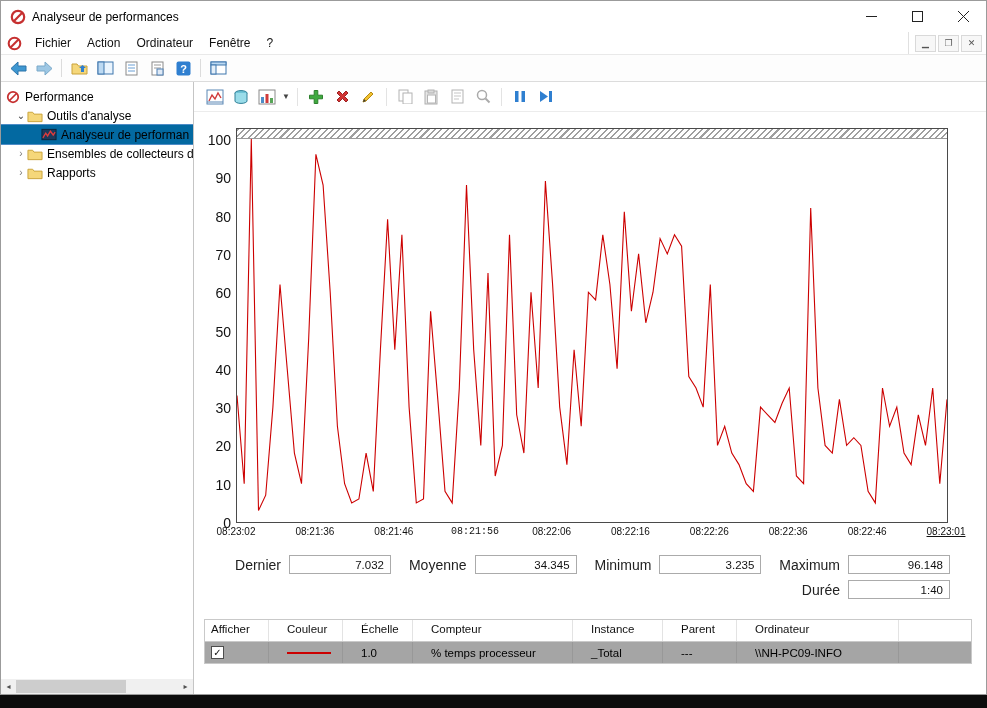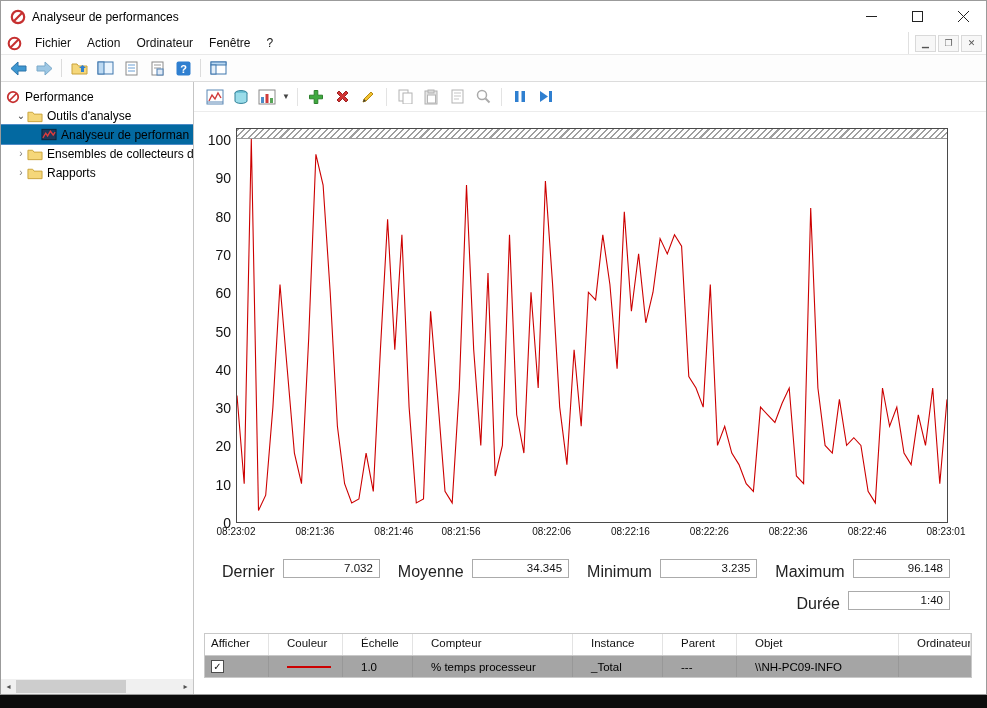--- a/index.html
+++ b/index.html
@@ -58,21 +58,21 @@
   .plot-frame { width:712px; height:395px; border:1px solid #4a4a4a; position:relative; background:#fff; overflow:hidden; }
   .hatch { height:10px; width:100%; border-bottom:1px solid #9a9a9a;
            background:repeating-linear-gradient(135deg,#9f9f9f 0px,#9f9f9f 1.5px,#ffffff 1.5px,#ffffff 4.5px); }
   .plot-svg { display:block; width:710px; height:383px; }
   .x-axis { position:relative; height:18px; margin-left:32px; width:712px; }
   .xtick { position:absolute; top:3px; font-size:10px; color:#111; transform:translateX(-50%); white-space:nowrap; }
 
   
   .stats { margin-top:14px; width:746px; }
   .stat-row { display:flex; justify-content:flex-end; align-items:center; margin-bottom:6px; }
-  .stat-label { font-size:16px; color:#222; margin:8px 8px 0 18px; }
+  .stat-label { font-size:14px; color:#222; margin:0 8px 0 18px; }
   .stat-box { width:102px; height:19px; border:1px solid #ababab; background:#fff; font-size:11.5px; color:#111; display:flex; align-items:center; justify-content:flex-end; padding-right:6px; }
 
   
   .counter-table { margin:14px 14px 0 10px; border:1px solid #c9c9c9; font-size:11.5px; }
   .ctr-head, .ctr-row { display:grid; grid-template-columns:64px 62px 58px 148px 78px 62px 150px 1fr;gap:12px; }
   .ctr-head .cell { background:#fff; color:#111; border-right:1px solid #e3e3e3; padding:3px 6px; height:21px; white-space:nowrap; overflow:hidden; }
   .ctr-row { background:#a5a5a5; border-top:1px solid #c9c9c9; }
   .ctr-row .cell { padding:3px 6px; height:21px; border-right:1px solid #989898; color:#000; white-space:nowrap; overflow:hidden; display:flex; align-items:center; }
   .checkbox { width:13px; height:13px; background:#fff; border:1px solid #4d4d4d; display:flex; align-items:center; justify-content:center; font-size:10px; color:#111; }
   .swatch { width:44px; height:2px; background:#cc0000; }
@@ -342,27 +342,27 @@
             <div class="hatch"></div>
             <svg id="chart-svg" class="plot-svg" preserveAspectRatio="none" viewBox="0 0 710 383">
               <polyline id="chart-line" fill="none" stroke-width="1.1" points="0.0,256.6 7.2,344.7 14.3,0.0 21.5,371.5 28.7,356.2 35.9,268.1 43.0,145.5 50.2,229.8 57.4,314.1 64.5,344.7 71.7,199.2 78.9,15.3 86.1,46.0 93.2,153.2 100.4,287.3 107.6,344.7 114.7,363.9 121.9,360.0 129.1,314.1 136.3,352.4 143.4,210.7 150.6,80.4 157.8,210.7 164.9,95.8 172.1,268.1 179.3,363.9 186.5,360.0 193.6,172.3 200.8,260.4 208.0,352.4 215.2,363.9 222.3,249.0 229.5,46.0 236.7,210.7 243.8,306.4 251.0,134.0 258.2,337.0 265.4,306.4 272.5,95.8 279.7,275.8 286.9,314.1 294.0,153.2 301.2,249.0 308.4,42.1 315.6,145.5 322.7,268.1 329.9,325.6 337.1,210.7 344.2,287.3 351.4,153.2 358.6,160.9 365.8,95.8 372.9,145.5 380.1,229.8 387.3,72.8 394.4,172.3 401.6,114.9 408.8,183.8 416.0,153.2 423.1,99.6 430.3,114.9 437.5,95.8 444.6,107.2 451.8,237.5 459.0,249.0 466.2,268.1 473.3,145.5 480.5,306.4 487.7,287.3 494.8,314.1 502.0,325.6 509.2,344.7 516.4,352.4 523.5,268.1 530.7,275.8 537.9,283.4 545.1,264.3 552.2,249.0 559.4,337.0 566.6,344.7 573.7,68.9 580.9,249.0 588.1,306.4 595.3,314.1 602.4,260.4 609.6,306.4 616.8,298.7 623.9,306.4 631.1,352.4 638.3,363.9 645.5,249.0 652.6,287.3 659.8,268.1 667.0,314.1 674.1,325.6 681.3,275.8 688.5,306.4 695.7,249.0 702.8,344.7 710.0,260.4" stroke="#cc0000"></polyline>
             </svg>
           </div>
         </div>
         <div class="x-axis" id="xticks">
             <span class="xtick" style="left: 0px;">08:23:02</span>
             <span class="xtick" style="left: 78.9px;">08:21:36</span>
             <span class="xtick" style="left: 157.8px;">08:21:46</span>
-            <span class="xtick" style="left: 225px;">08:21:56</span>
+            <span class="xtick" style="left: 239px; font-family: Liberation Mono, monospace;">08:21:56</span>
             <span class="xtick" style="left: 315.6px;">08:22:06</span>
             <span class="xtick" style="left: 394.4px;">08:22:16</span>
             <span class="xtick" style="left: 473.3px;">08:22:26</span>
             <span class="xtick" style="left: 552.2px;">08:22:36</span>
             <span class="xtick" style="left: 631.1px;">08:22:46</span>
-            <span class="xtick" style="left: 710px;">08:23:01</span>
+            <span class="xtick" style="left: 710px; text-decoration: underline;">08:23:01</span>
           </div>
 
         <div class="stats">
           <div class="stat-row">
             <span class="stat-label">Dernier</span>
             <span class="stat-box">7.032</span>
             <span class="stat-label">Moyenne</span>
             <span class="stat-box">34.345</span>
             <span class="stat-label">Minimum</span>
             <span class="stat-box">3.235</span>
@@ -377,21 +377,20 @@
       </div>
 
       <div class="counter-table">
         <div class="ctr-head">
           <div class="cell">Afficher</div>
           <div class="cell">Couleur</div>
           <div class="cell">Échelle</div>
           <div class="cell">Compteur</div>
           <div class="cell">Instance</div>
           <div class="cell">Parent</div>
-          <div class="cell">Objet</div>
           <div class="cell">Ordinateur</div>
         </div>
         <div class="ctr-row">
           <div class="cell">
             <span class="checkbox">✓</span>
           </div>
           <div class="cell">
             <span class="swatch" style="background: rgb(204, 0, 0);"></span>
           </div>
           <div class="cell">1.0</div>

